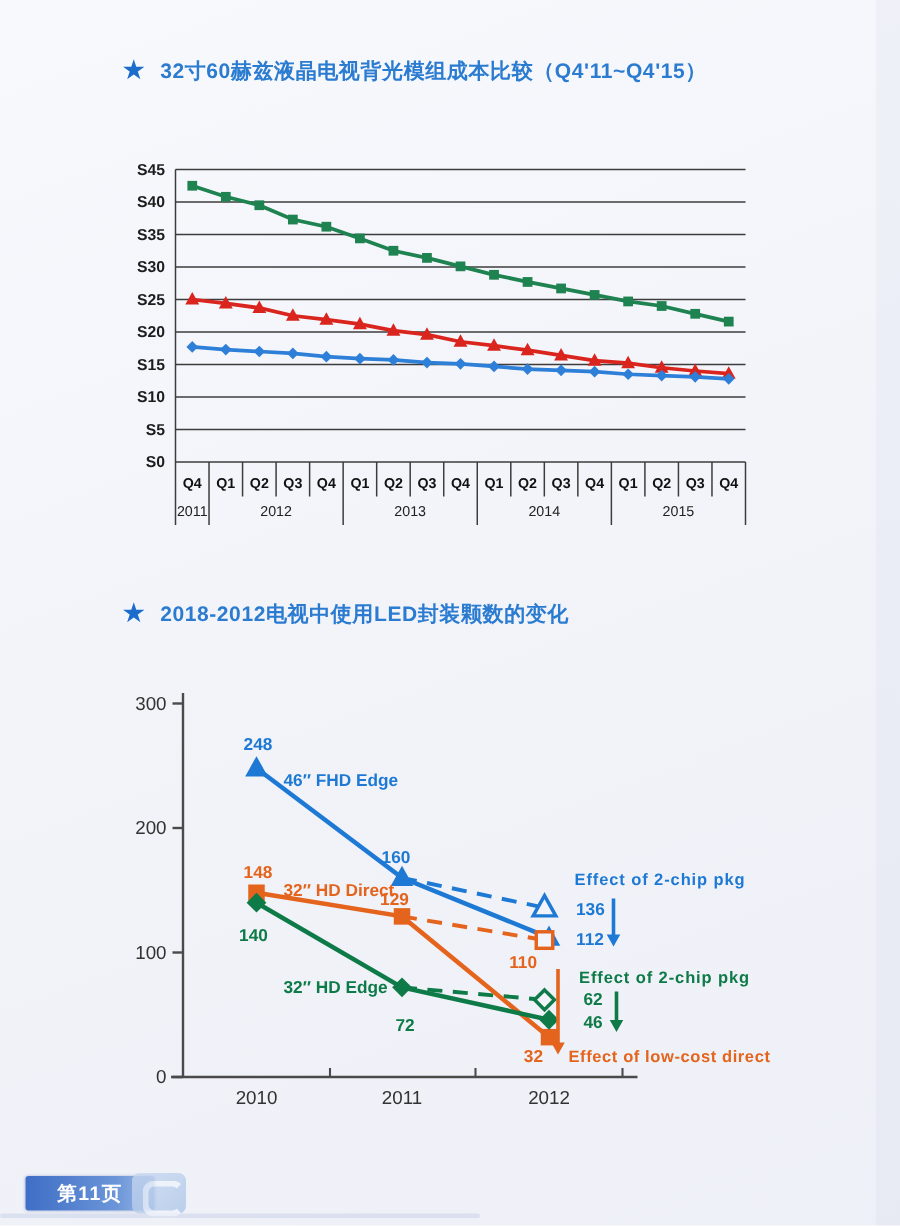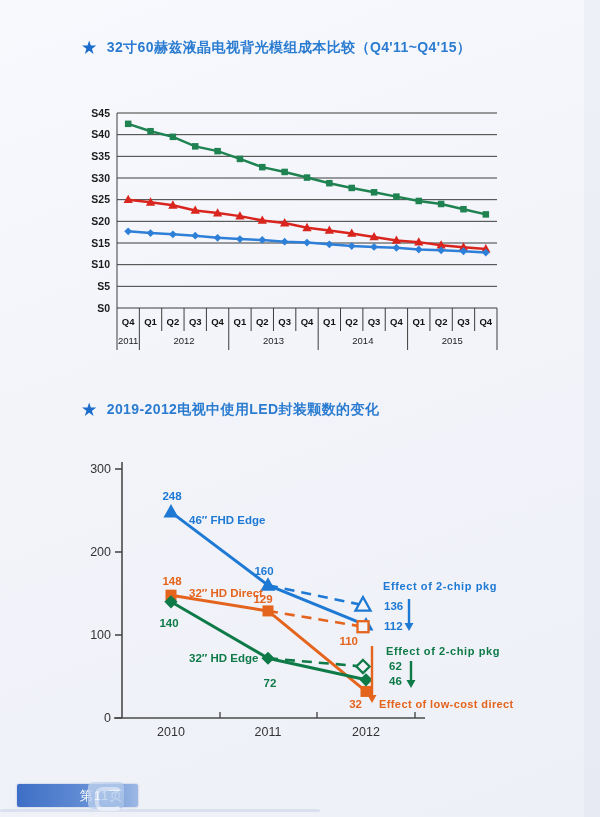--- a/index.html
+++ b/index.html
@@ -12,25 +12,25 @@
   .bottom-smear{position:absolute;left:0;top:809px;width:320px;height:3px;background:rgba(120,150,200,0.18);border-radius:2px;}
   .chart-title{
     position:absolute;left:82px;display:flex;align-items:center;gap:10px;
     color:#2b7cd0;font-size:14px;font-weight:bold;letter-spacing:0.4px;white-space:nowrap;
   }
   .chart-title .star{font-size:16px;color:#1b6ccb;line-height:1;}
   #title1{top:39px;}
   #title2{top:401px;}
   #page-svg{position:absolute;left:0;top:0;}
   .footer-badge{
-    position:absolute;left:17px;top:784px;width:73px;height:23px;
+    position:absolute;left:17px;top:784px;width:86px;height:23px;
     background:linear-gradient(90deg,#3e6ec6 0%,#6b95d8 70%,#9db8e4 100%);
-    color:#ffffff;font-size:13px;font-weight:normal;
+    color:#ffffff;font-size:13px;font-weight:bold;
     display:flex;align-items:center;justify-content:center;letter-spacing:1px;
-    border-radius:2px;box-shadow:0 0 2px rgba(60,90,160,0.4);padding-left:48px;
+    border-radius:2px;box-shadow:0 0 2px rgba(60,90,160,0.4);
   }
   .logo-mark{
     position:absolute;left:88px;top:782px;width:36px;height:27px;
     background:linear-gradient(135deg,#c9d9f0,#aac4e8);
     border-radius:5px;opacity:0.75;
   }
   .logo-mark:before{
     content:"";position:absolute;left:7px;top:5px;width:20px;height:16px;
     border:4px solid #eef3fb;border-right-color:transparent;border-radius:8px;
   }
@@ -42,21 +42,21 @@
   <div class="edge-shade"></div>
   <div class="bottom-smear"></div>
 
   <div class="chart-title" id="title1">
     <span class="star">★</span>
     <span>32寸60赫兹液晶电视背光模组成本比较（Q4'11~Q4'15）</span>
   </div>
 
   <div class="chart-title" id="title2">
     <span class="star">★</span>
-    <span>2019-2012电视中使用LED封装颗数的变化</span>
+    <span>2018-2012电视中使用LED封装颗数的变化</span>
   </div>
 
   <svg id="page-svg" width="600" height="817" viewBox="0 0 600 817">
       <g>
         <line x1="117" y1="308" x2="497" y2="308" stroke="#3c3c3c" stroke-width="1"></line>
         <text x="110" y="311.5" font-family="&quot;Liberation Sans&quot;, sans-serif" text-anchor="end" font-size="10.5" font-weight="600" fill="#1c1c1c">S0</text>
         <line x1="117" y1="286.3333333333333" x2="497" y2="286.3333333333333" stroke="#3c3c3c" stroke-width="1"></line>
         <text x="110" y="289.8333333333333" font-family="&quot;Liberation Sans&quot;, sans-serif" text-anchor="end" font-size="10.5" font-weight="600" fill="#1c1c1c">S5</text>
         <line x1="117" y1="264.6666666666667" x2="497" y2="264.6666666666667" stroke="#3c3c3c" stroke-width="1"></line>
         <text x="110" y="268.1666666666667" font-family="&quot;Liberation Sans&quot;, sans-serif" text-anchor="end" font-size="10.5" font-weight="600" fill="#1c1c1c">S10</text>

